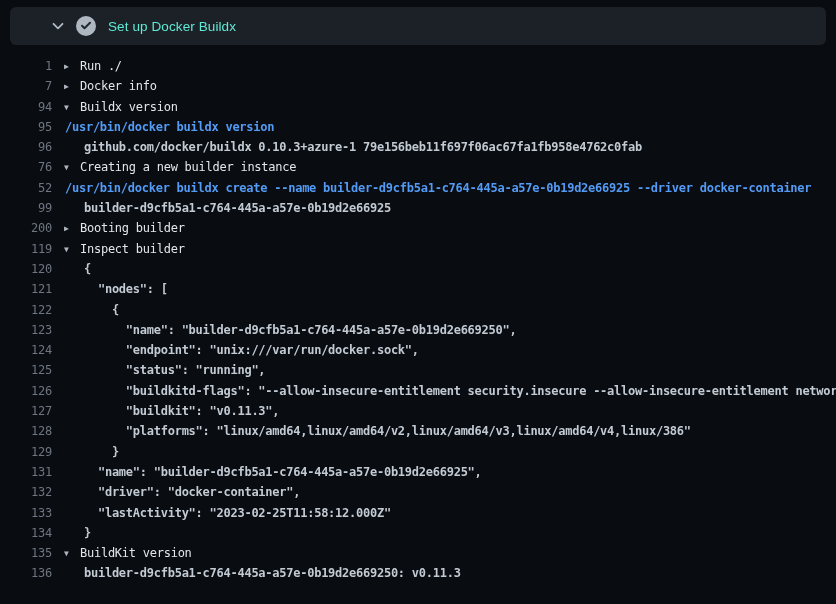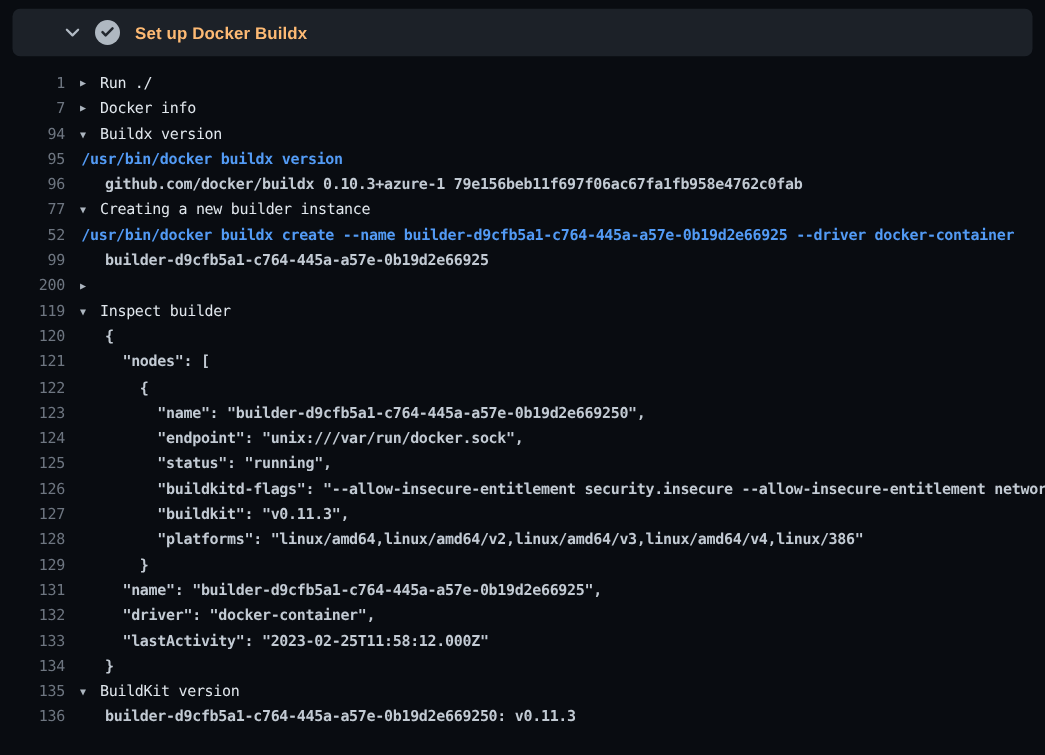--- a/index.html
+++ b/index.html
@@ -40,23 +40,23 @@
     justify-content: center;
   }
   .step-header .status {
     margin-left: 10px;
     width: 20px;
     height: 20px;
     flex: none;
   }
   .step-header .title {
     margin-left: 12px;
-    color: #fdba74;
+    color: #5eead4;
     font-size: 13.5px;
-    font-weight: 700;
+    font-weight: 400;
     letter-spacing: 0.1px;
     white-space: nowrap;
   }
   
   .log-area {
     position: absolute;
     top: 48px;
     left: 0;
     right: 0;
     bottom: 0;
@@ -152,37 +152,38 @@
       <span class="num">95</span>
       
       <span class="line-text">/usr/bin/docker buildx version</span>
     </div>
       <div class="row output">
       <span class="num">96</span>
       
       <span class="line-text">github.com/docker/buildx 0.10.3+azure-1 79e156beb11f697f06ac67fa1fb958e4762c0fab</span>
     </div>
       <div class="row group">
-      <span class="num">77</span>
+      <span class="num">76</span>
       <span class="arrow">▼</span>
       <span class="line-text">Creating a new builder instance</span>
     </div>
       <div class="row command">
       <span class="num">52</span>
       
       <span class="line-text">/usr/bin/docker buildx create --name builder-d9cfb5a1-c764-445a-a57e-0b19d2e66925 --driver docker-container</span>
     </div>
       <div class="row output">
       <span class="num">99</span>
       
       <span class="line-text">builder-d9cfb5a1-c764-445a-a57e-0b19d2e66925</span>
     </div>
       <div class="row group">
       <span class="num">200</span>
       <span class="arrow">▶</span>
+      <span class="line-text">Booting builder</span>
     </div>
       <div class="row group">
       <span class="num">119</span>
       <span class="arrow">▼</span>
       <span class="line-text">Inspect builder</span>
     </div>
       <div class="row output">
       <span class="num">120</span>
       
       <span class="line-text">{</span>

